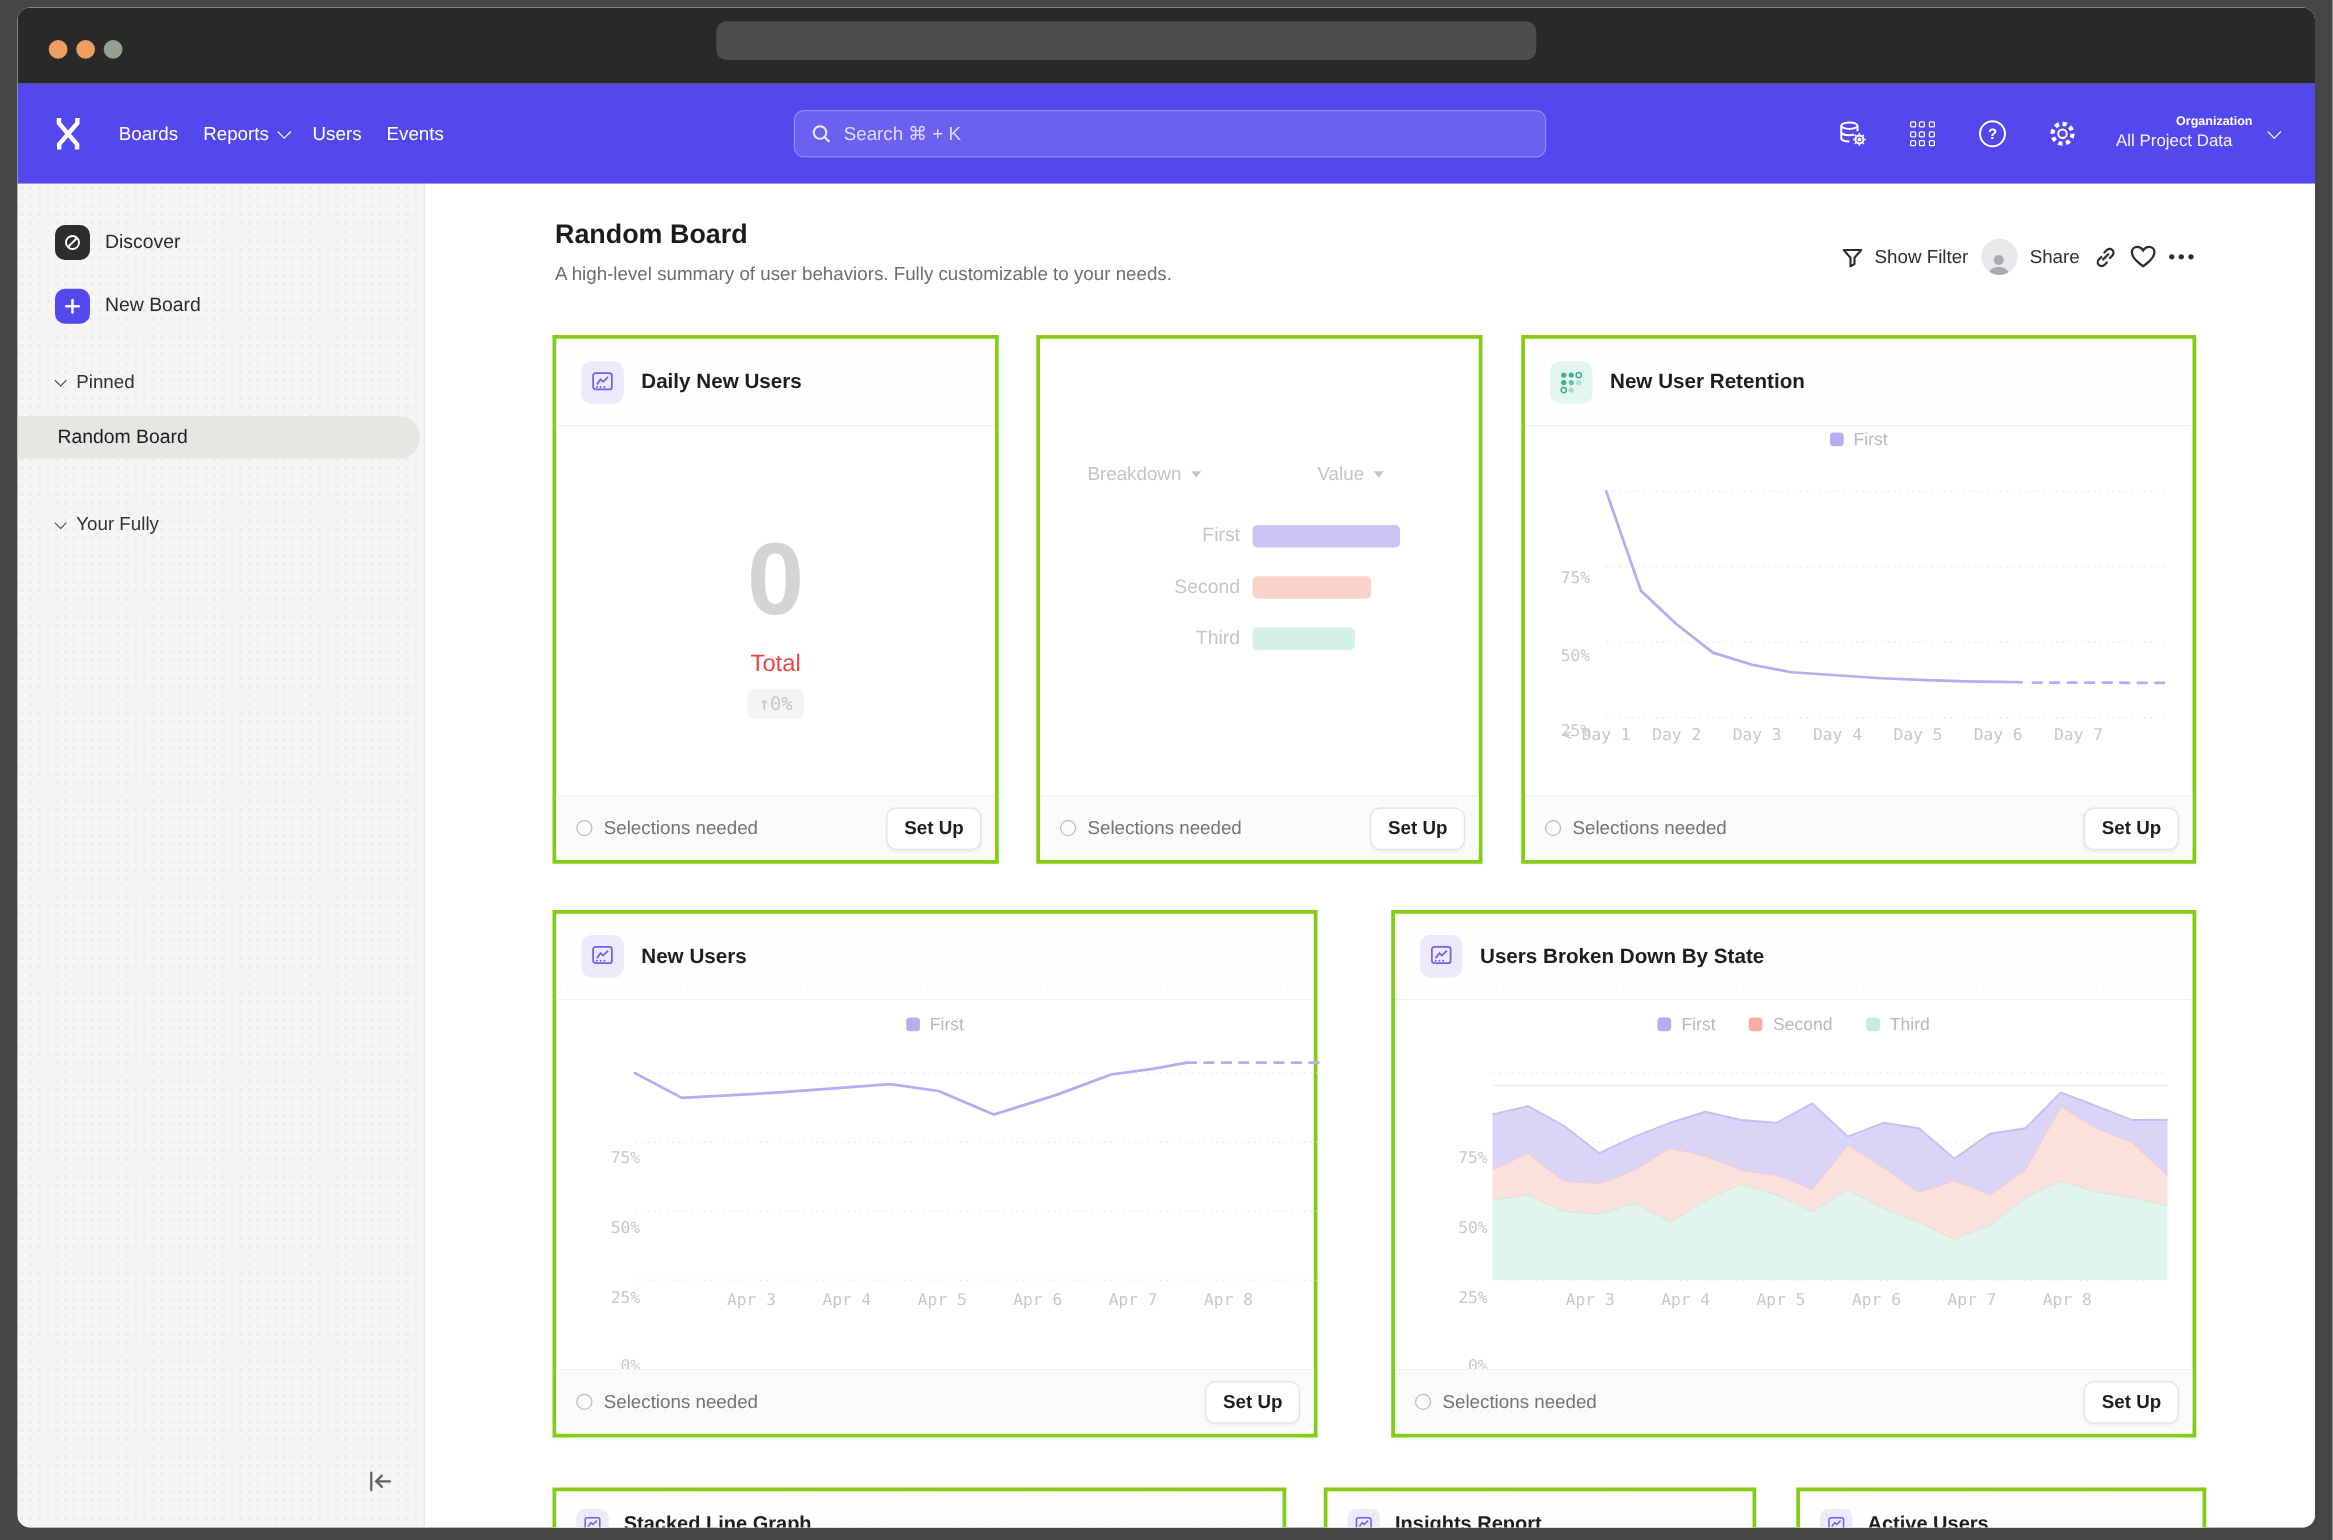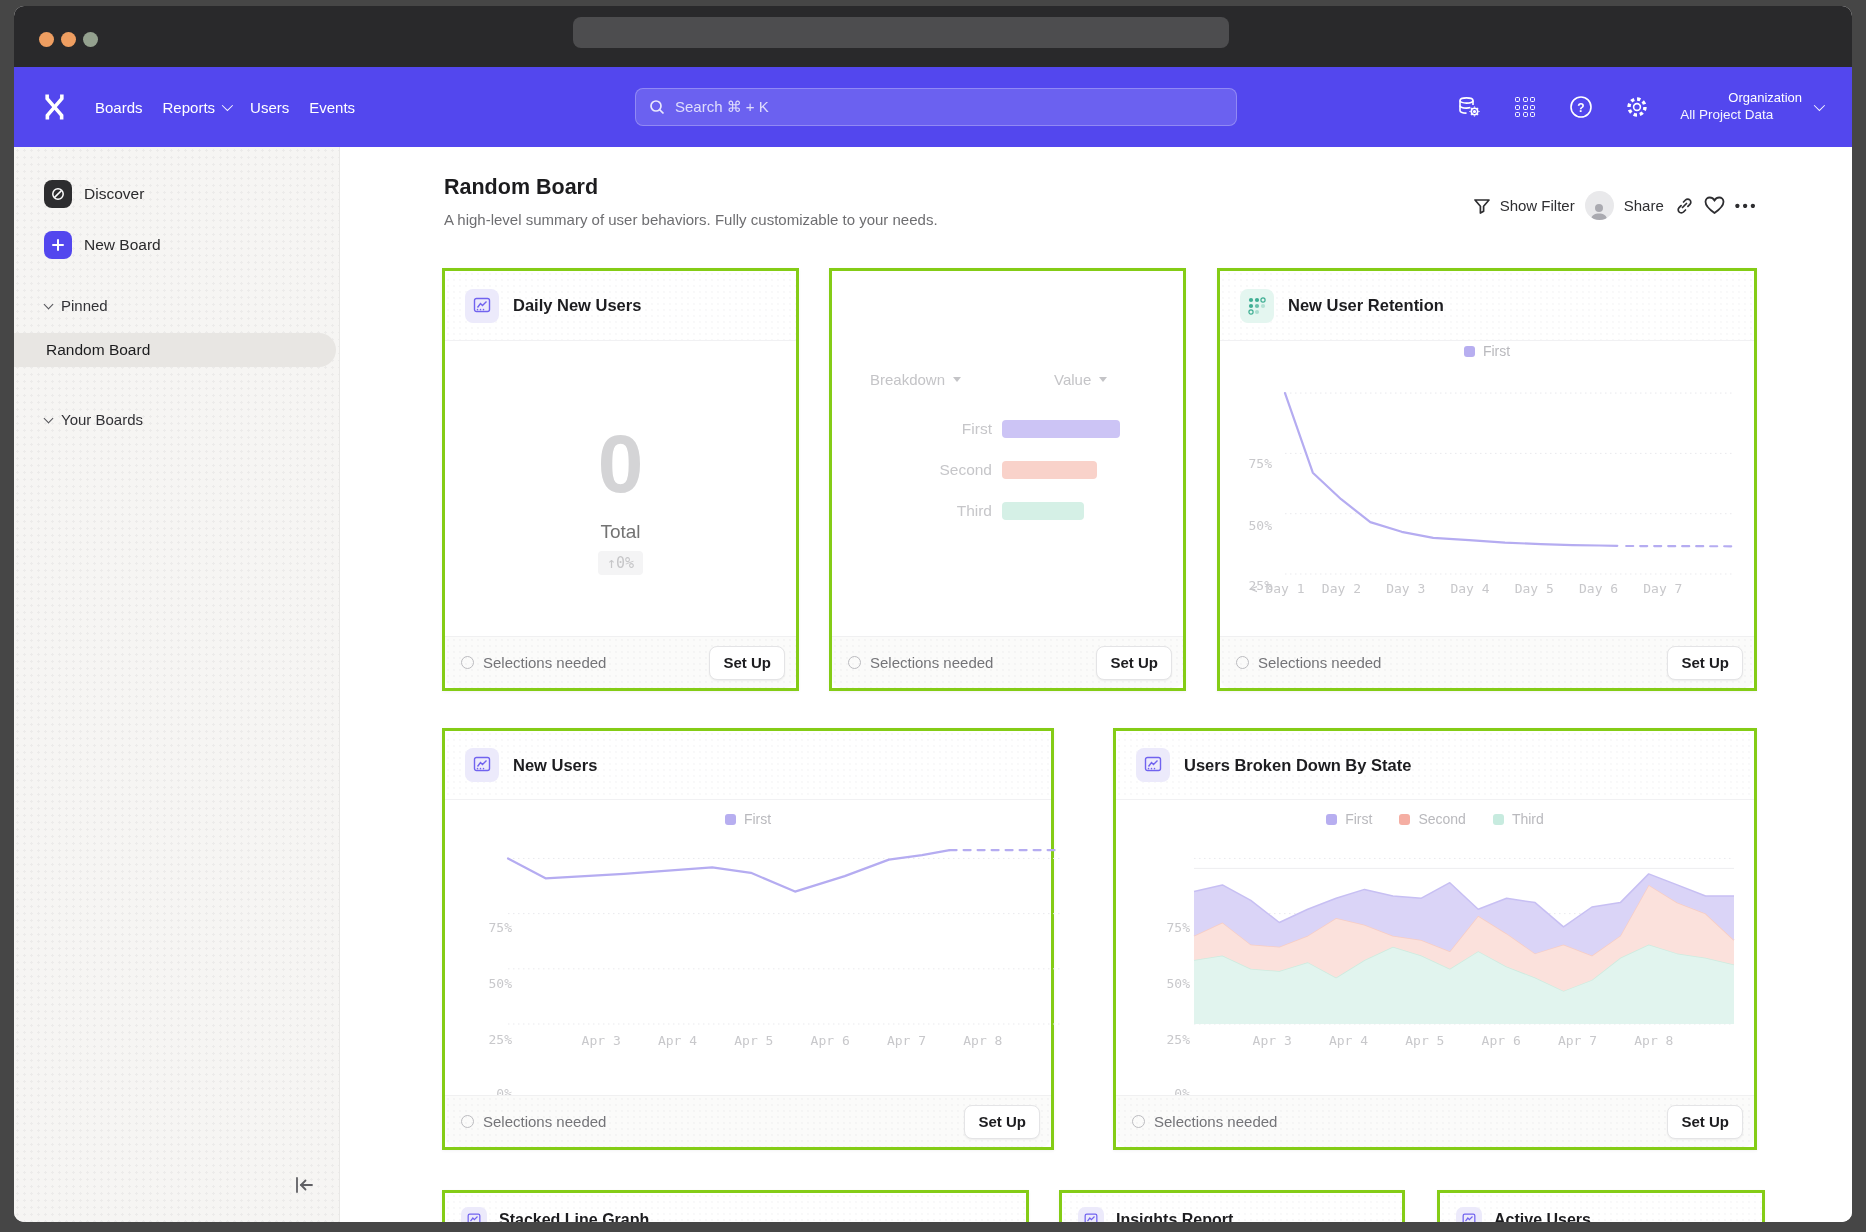--- a/index.html
+++ b/index.html
@@ -23,21 +23,21 @@
           transform:rotate(45deg) translateY(-2px); }
   .searchbox { position:absolute; left:621px; top:21px; width:602px; height:38px; border-radius:8px;
                background:rgba(255,255,255,.14); border:1px solid rgba(255,255,255,.26);
                display:flex; align-items:center; gap:10px; padding:0 13px; }
   .searchbox span { color:rgba(255,255,255,.78); font-size:15px; }
   .nav-right { margin-left:auto; display:flex; align-items:center; gap:30px; }
   .nav-icon { display:flex; align-items:center; justify-content:center; width:26px; height:26px; cursor:pointer; }
   .grid9 { display:grid; grid-template-columns:repeat(3,5px); grid-gap:2.5px; }
   .grid9 i { width:5px; height:5px; border:1.4px solid #fff; border-radius:1.5px; }
   .org { color:#fff; text-align:left; line-height:1.25; cursor:pointer; }
-  .org .org-name { font-size:13px; font-weight:400;margin-left:48px; }
+  .org .org-name { font-size:10px; font-weight:700;margin-left:48px; }
   .org .org-sub { font-size:13.5px; opacity:.95; }
   .org-wrap { display:flex; align-items:center; gap:12px; }
 
   
   .appbody { flex:1; display:flex; min-height:0; }
   .sidebar { width:326px; flex:none; background:#f6f5f3; border-right:1px solid #e9e8e6; position:relative;
              background-image:radial-gradient(rgba(70,70,80,.06) 1px, transparent 1.2px); background-size:7px 7px; }
   .sb-row { position:absolute; left:30px; display:flex; align-items:center; gap:12px; cursor:pointer; }
   .sb-ic { width:28px; height:28px; border-radius:8px; display:flex; align-items:center; justify-content:center; }
   .sb-label { font-size:15.5px; font-weight:500; color:#2a2a2c; }
@@ -74,21 +74,21 @@
                  padding:0 11px 0 16px;
                  background-image:radial-gradient(rgba(60,60,80,.03) 1px, transparent 1.2px); background-size:6px 6px; }
   .status { display:flex; align-items:center; gap:9px; font-size:15px; color:#747478; }
   .status i { width:13px; height:13px; border:1.5px solid #bcbcc0; border-radius:50%; }
   .setup-btn { margin-left:auto; height:34px; padding:0 13px; background:#fff; border:1px solid #e4e4e6;
                border-radius:8px; font-size:15px; font-weight:700; color:#1d1d20; cursor:pointer;
                box-shadow:0 1px 2px rgba(0,0,0,.06); font-family:"Liberation Sans",sans-serif; }
 
   
   .big-num { position:absolute; left:0; right:0; top:152px; text-align:center; font-size:82px; font-weight:600; color:#d4d4d6; line-height:1; }
-  .big-label { position:absolute; left:0; right:0; top:250px; text-align:center; font-size:19px; color:#737373; }
+  .big-label { position:absolute; left:0; right:0; top:250px; text-align:center; font-size:19px; color:#ef4444; }
   .delta-badge-wrap { position:absolute; left:0; right:0; top:280px; text-align:center; }
   .delta-badge { display:inline-block; background:#f4f4f5; color:#c6c6c8; border-radius:4px; padding:3px 9px;
                  font-family:"DejaVu Sans Mono", monospace; font-size:15px; }
 
   
   .ctrl-row { position:absolute; top:100px; left:0; width:100%; }
   .ctrl { position:absolute; display:flex; align-items:center; gap:8px; font-size:15px; color:#c4c4c7; cursor:pointer; }
   .ctrl .cchev { width:0; height:0; border-left:4.5px solid transparent; border-right:4.5px solid transparent; border-top:5.5px solid #c4c4c7; }
   .bar-row { position:absolute; height:18px; }
   .bar-label { position:absolute; left:10px; width:150px; text-align:right; font-size:15.5px; color:#c6c6c9; line-height:18px; }
@@ -220,21 +220,21 @@
         </div>
         <div class="sb-sec" style="top:150px;">
           <i class="schev"></i>
           <span>Pinned</span>
         </div>
         <div class="sb-selected">
           <span>Random Board</span>
         </div>
         <div class="sb-sec" style="top:264px;">
           <i class="schev"></i>
-          <span>Your Boards</span>
+          <span>Your Fully</span>
         </div>
         <div class="collapse-btn">
           <svg width="24" height="22" viewBox="0 0 24 22" fill="none" stroke="#606064" stroke-width="1.8" stroke-linecap="round">
             <line x1="6" y1="4" x2="6" y2="18"></line>
             <line x1="10" y1="11" x2="21" y2="11"></line>
             <path d="M14.5 6.5 L10 11 L14.5 15.5"></path>
           </svg>
         </div>
       </div>
 

